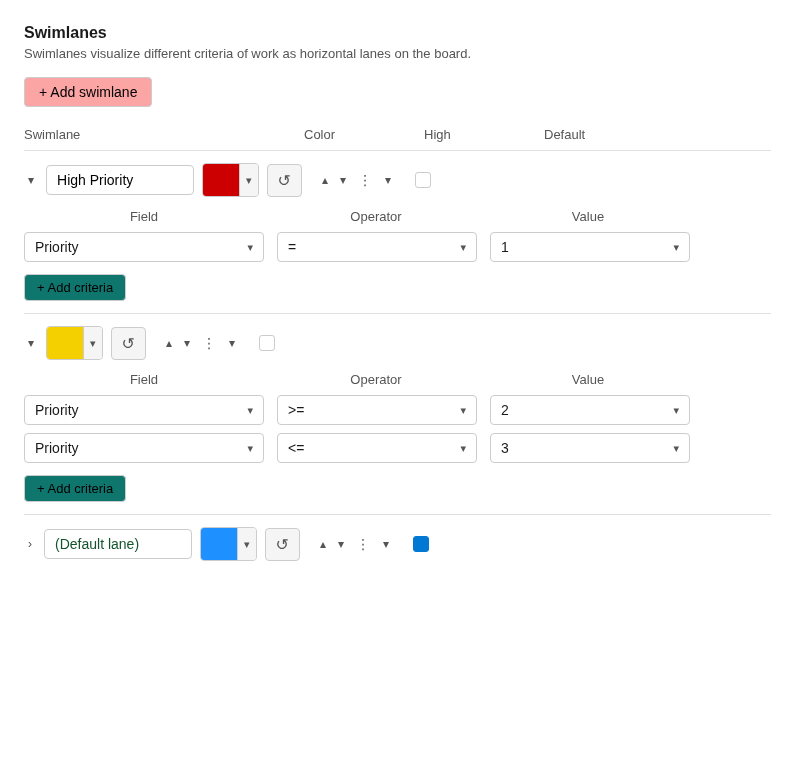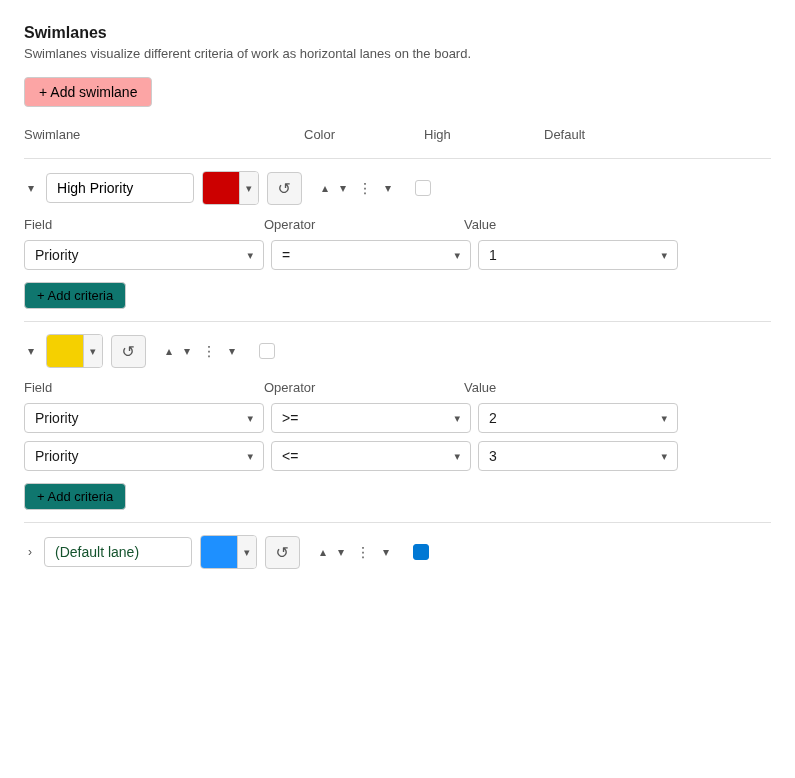--- a/index.html
+++ b/index.html
@@ -36,21 +36,21 @@
       cursor: pointer;
       font-size: 14px;
       font-weight: 500;
       margin-bottom: 20px;
     }
 
     .col-headers {
       display: grid;
       grid-template-columns: 280px 120px 120px 80px;
       gap: 0;
-      padding-bottom: 16px;
+      padding-bottom: 8px;
       border-bottom: 1px solid #e0e0e0;
       color: #555;
       font-size: 13px;
     }
 
     .swimlane-section {
       border-bottom: 1px solid #e0e0e0;
       padding: 12px 0;
     }
 
@@ -162,31 +162,32 @@
     }
 
     .default-checkbox.checked {
       background: #0078d4;
       border-color: #0078d4;
     }
 
     .criteria-headers {
       display: grid;
       grid-template-columns: 240px 200px 200px;
-      gap: 0;
+      gap: 12px;
       color: #555;
       font-size: 13px;
       margin-bottom: 8px;
       padding-left: 0;
+      text-align: center;
     }
 
     .criteria-row {
       display: grid;
       grid-template-columns: 240px 200px 200px;
-      gap: 7px;
+      gap: 13px;
       margin-bottom: 8px;
     }
 
     .select-field {
       border: 1px solid #ccc;
       border-radius: 4px;
       padding: 6px 10px;
       font-size: 14px;
       background: #fff;
       cursor: pointer;

